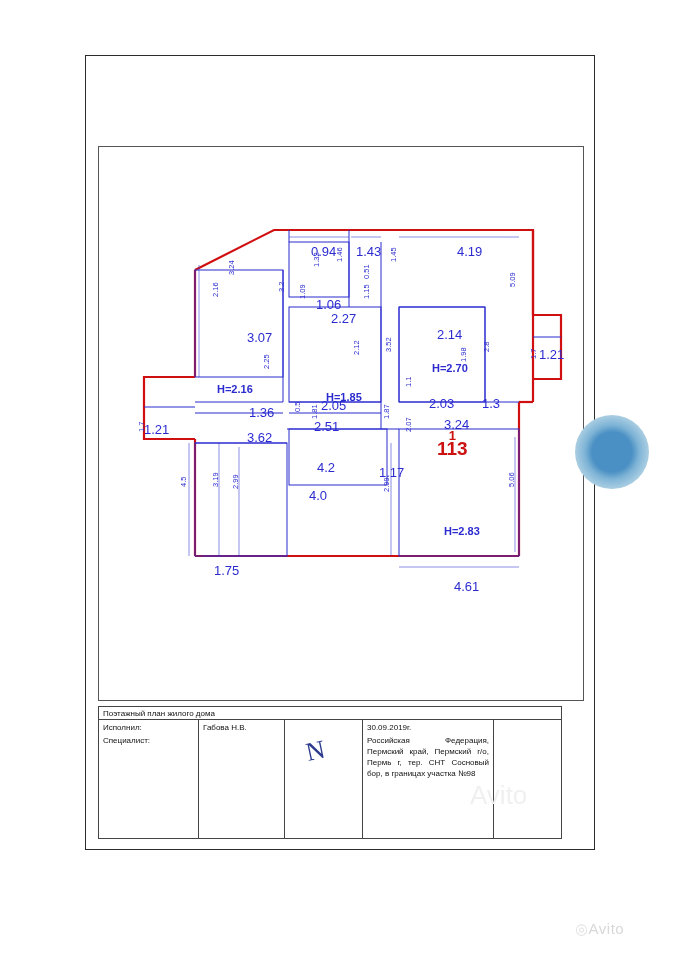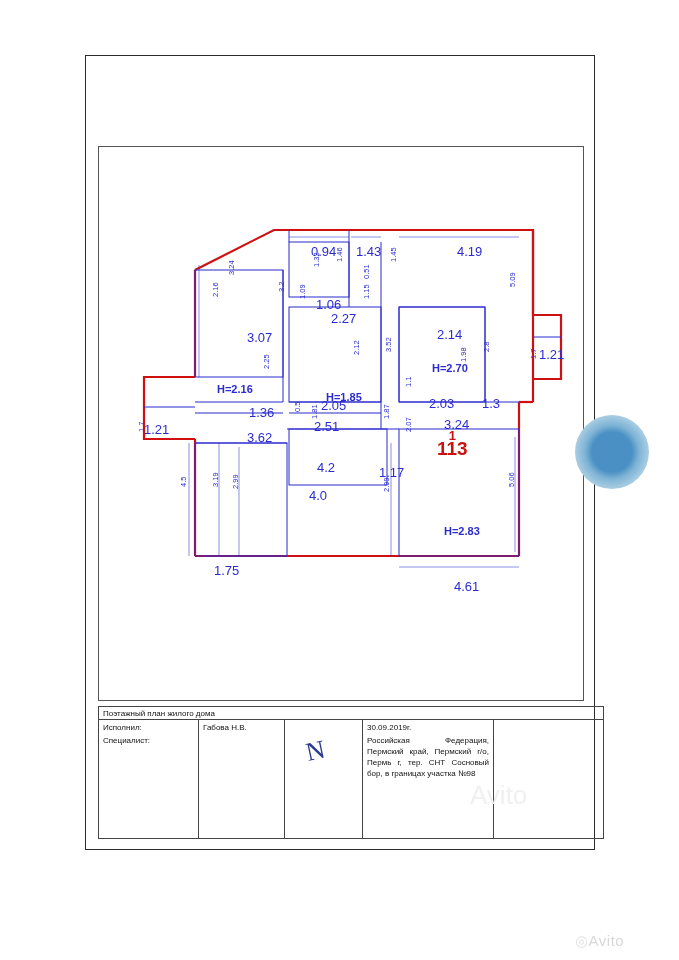--- a/index.html
+++ b/index.html
@@ -26,21 +26,21 @@
   #plan{position:absolute;left:0;top:0;width:486px;height:555px;}
   .lbl{position:absolute;font-family:"Liberation Sans",sans-serif;white-space:nowrap;}
   .dim{color:#2b2bd0;font-size:13px;}
   .dimv{color:#2b2bd0;font-size:7.5px;transform-origin:0 0;transform:rotate(-90deg);}
   .hgt{color:#2b2bd0;font-size:11px;font-weight:bold;}
   .roomnum{color:#cc1111;font-weight:bold;text-align:center;}
   .roomnum .n1{font-size:13px;line-height:13px;}
   .roomnum .n2{font-size:19px;line-height:14px;}
   
   .footer{
-    position:absolute;left:12px;top:650px;width:506px;height:133px;
+    position:absolute;left:12px;top:650px;width:464px;height:133px;
     border:1px solid #444;box-sizing:border-box;font-size:8px;color:#111;
   }
   .f-row-top{
     height:13px;border-bottom:1px solid #444;box-sizing:border-box;
     padding:2px 0 0 4px;font-size:8px;
   }
   .f-body{display:flex;height:119px;}
   .f-c1{width:100px;border-right:1px solid #444;box-sizing:border-box;padding:3px 0 0 4px;}
   .f-c2{width:86px;border-right:1px solid #444;box-sizing:border-box;padding:3px 0 0 4px;}
   .f-c3{width:78px;border-right:1px solid #444;box-sizing:border-box;position:relative;}
@@ -53,21 +53,21 @@
     position:absolute;left:22px;top:14px;width:40px;height:40px;
     color:#2b3a8f;font-size:26px;font-family:"Liberation Serif",serif;
     transform:rotate(-12deg);
   }
   .watermark-dot{
     position:absolute;left:575px;top:415px;width:74px;height:74px;border-radius:50%;
     background:radial-gradient(circle at 50% 50%, #4a90c4 0%, #4a90c4 38%, #7fb4d6 52%, #a9cde2 70%, rgba(190,218,234,0.45) 86%, rgba(255,255,255,0) 100%);
   }
   .avito{
     position:absolute;left:575px;top:920px;font-size:15px;color:#d8d8d8;
-    font-family:"Liberation Sans",sans-serif;letter-spacing:.5px;margin-top:12px;
+    font-family:"Liberation Sans",sans-serif;letter-spacing:.5px;
   }
   .avito .sp{color:#e2e2e2;}
   .wm-ghost{
     position:absolute;left:470px;top:780px;font-size:26px;color:#f0f0f0;
     font-family:"Liberation Sans",sans-serif;
   }
 </style>
 </head>
 <body>
 

